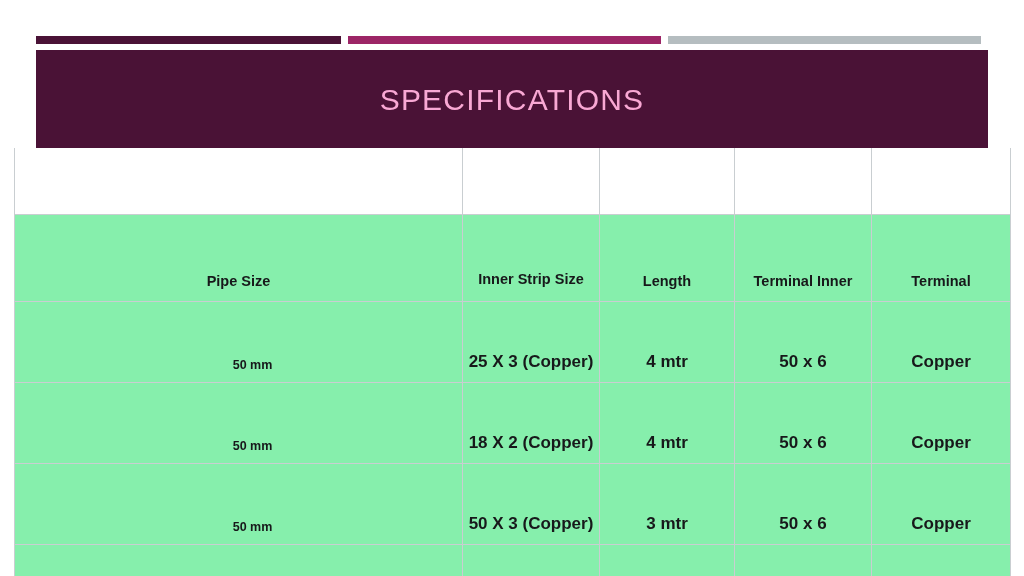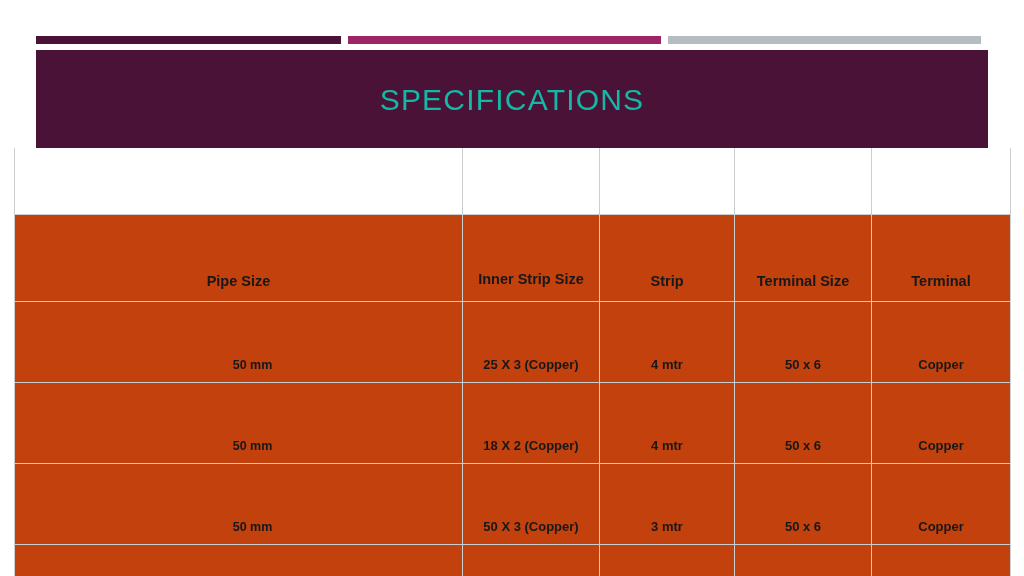--- a/index.html
+++ b/index.html
@@ -40,21 +40,21 @@
     left: 36px;
     top: 50px;
     width: 952px;
     height: 100px;
     background: #4a1236;
     display: flex;
     align-items: center;
     justify-content: center;
   }
   .title-banner .title-text {
-    color: #14b8a6;
+    color: #f9a8d4;
     font-size: 30px;
     letter-spacing: 1.2px;
     font-weight: 400;
   }
 
   
   .table-wrap {
     position: absolute;
     left: 14px;
     top: 148px;
@@ -72,40 +72,40 @@
   table.spec-table col.c2 { width: 137px; }
   table.spec-table col.c3 { width: 135px; }
   table.spec-table col.c4 { width: 137px; }
   table.spec-table col.c5 { width: 139px; }
 
   table.spec-table td {
     border: 1px solid #c9ced1;
     text-align: center;
     vertical-align: bottom;
     padding: 0 4px 8px 4px;
-    background: #c2410c;
+    background: #86efac;
   }
   tr.blank-row td {
     background: #ffffff;
     height: 58px;
     border-top: none;
   }
   tr.head-row td {
     height: 74px;
     font-weight: bold;
     font-size: 14.5px;
     padding-bottom: 12px;
   }
   tr.head-row td.multiline {
     line-height: 1.32;
   }
   tr.data-row td {
     height: 70px;
     font-weight: bold;
-    font-size: 13px;
+    font-size: 17px;
     padding-bottom: 10px;
   }
   tr.data-row td.first-col { font-size: 12.5px; padding-left: 32px; }
 </style>
 </head>
 <body>
 
 <div class="slide">
 
   <div class="accent-bars">
@@ -131,22 +131,22 @@
         <tr class="blank-row">
           <td></td>
           <td></td>
           <td></td>
           <td></td>
           <td></td>
         </tr>
         <tr class="head-row">
           <td>Pipe Size</td>
           <td class="multiline">Inner Strip Size</td>
-          <td>Strip</td>
-          <td>Terminal Size</td>
+          <td>Length</td>
+          <td>Terminal Inner</td>
           <td>Terminal</td>
         </tr>
 
         <tr class="data-row">
           <td class="first-col">50 mm</td>
           <td>25 X 3 (Copper)</td>
           <td>4 mtr</td>
           <td>50 x 6</td>
           <td>Copper</td>
         </tr>

